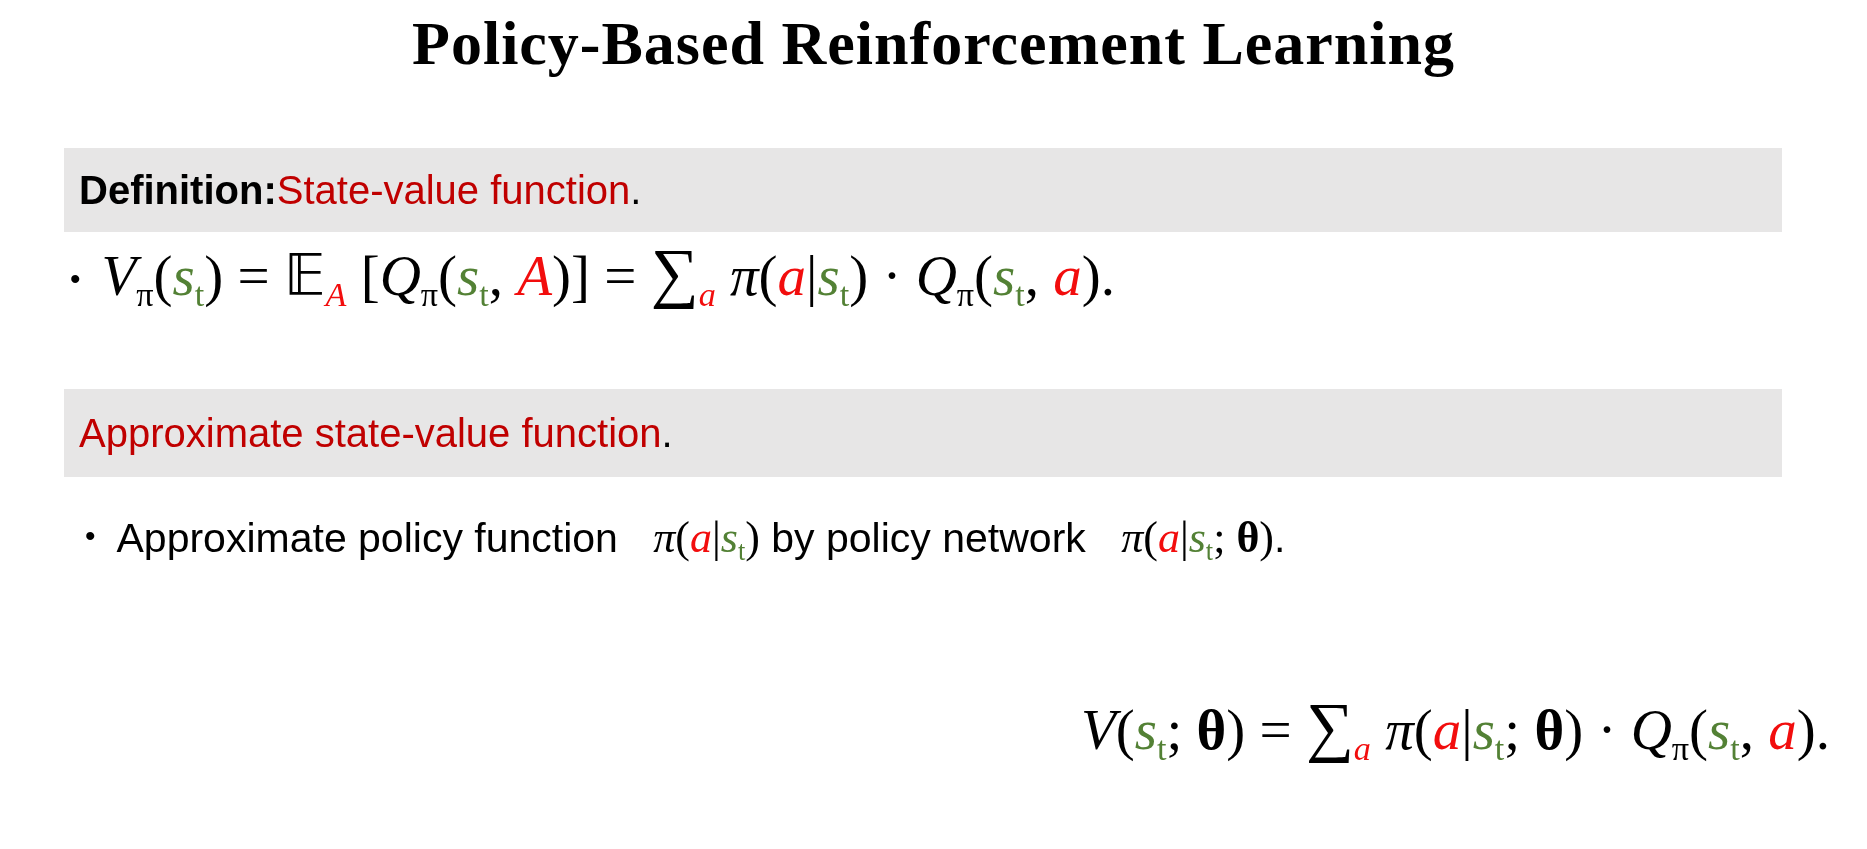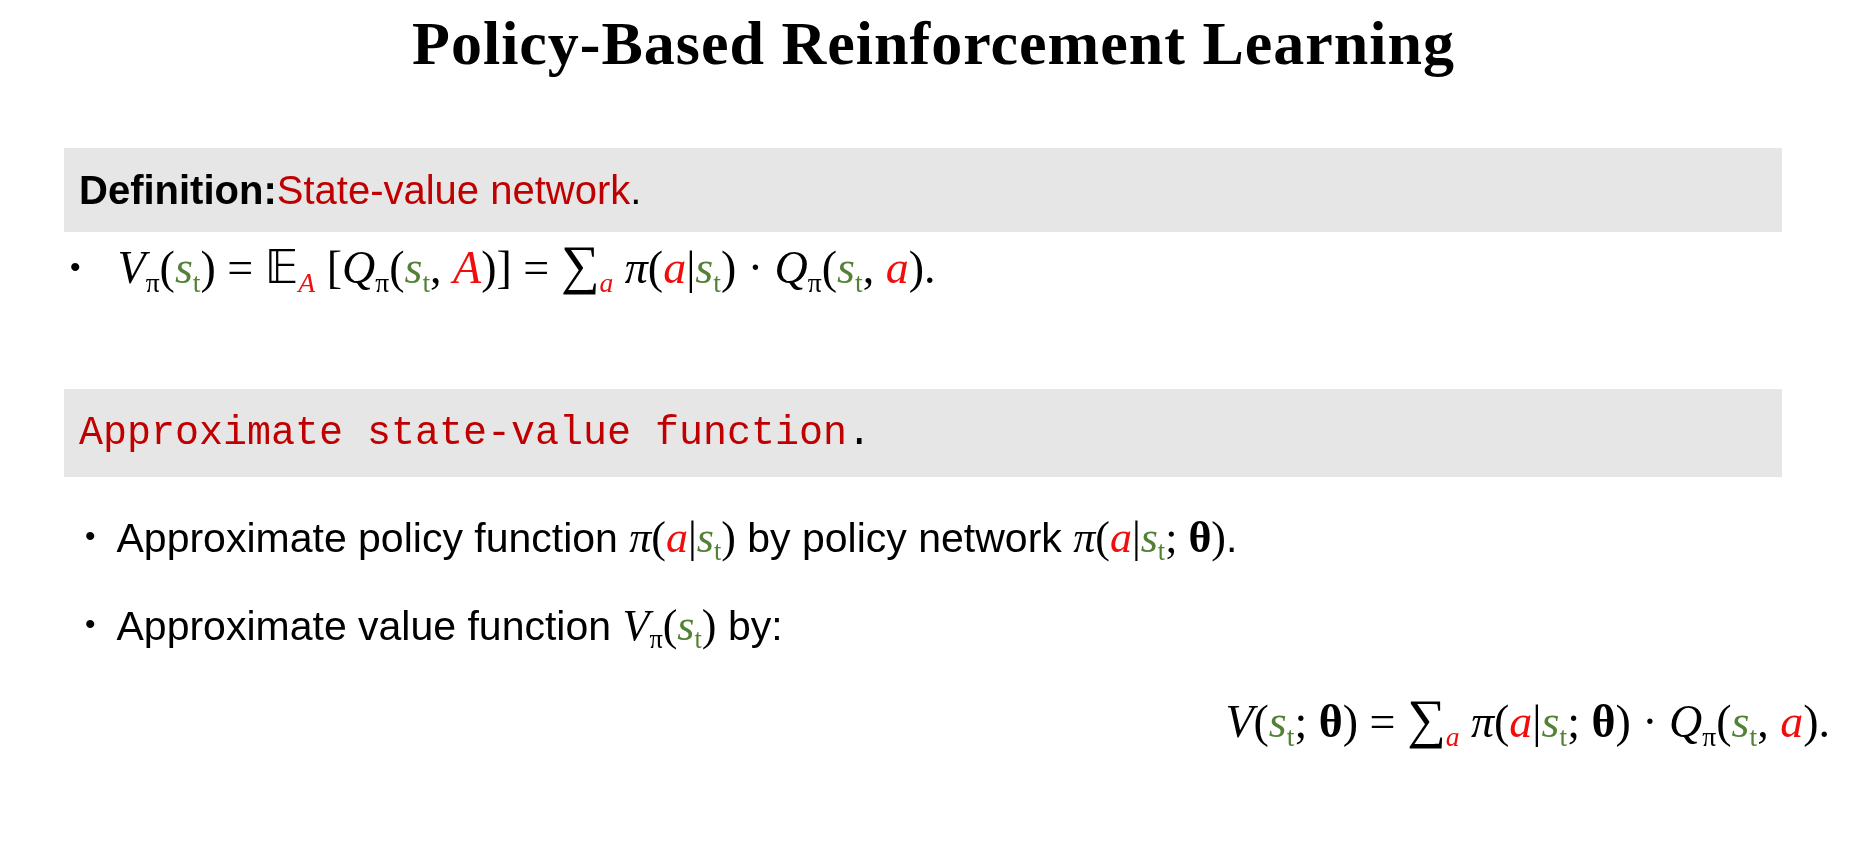--- a/index.html
+++ b/index.html
@@ -21,73 +21,70 @@
     letter-spacing:1px;
   }
   .gbox {
     position:absolute; left:64px; width:1718px;
     background:var(--box_bg,#E7E6E6);
     display:flex; align-items:center;
     box-sizing:border-box; padding-left:15px;
     font-size:40px;
   }
   .box1 { top:148px; height:84px; }
-  .box2 { top:389px; height:88px;font-family:Liberation Mono, monospace; }
+  .box2 { top:389px; height:88px; }
   .bold  { font-weight:700;text-align:right; }
   .redtxt { color:var(--heading_red,#C00000); }
 
   .line { position:absolute; white-space:nowrap; }
   .f1 { top:234px; left:70px; }
   .b1 { top:512px; left:85px; font-size:41px; }
   .b2 { top:600px; left:85px; font-size:41px; }
   .f2 { top:688px; left:0; width:1830px; text-align:right; }
 
   .bullet-dot {
     display:inline-block;
     font-size:30px;
     vertical-align:6px;
     margin-right:21px;
   }
-  .m { font-family:"Liberation Serif", serif; font-size:46px;margin-left:16px; }
-  .m-inline { font-family:"Liberation Serif", serif; font-size:44px; }
+  .m { font-family:"Liberation Serif", serif; font-size:57px; }
+  .m-inline { font-family:"Liberation Serif", serif; font-size:44px;margin-left:24px; }
   .it  { font-style:italic; }
   .bd  { font-weight:700; }
   .sb  { font-size:0.60em; vertical-align:-0.32em; letter-spacing:0; }
   .big { font-size:1.18em; }
   .bb  { font-family:"DejaVu Sans", "DejaVu Serif", sans-serif; }
   .red   { color:var(--math_red,#FF0000); }
   .green { color:var(--math_green,#538135); }
 </style>
 </head>
 <body>
 
 <div class="slide">
 
   <div class="title">Policy-Based Reinforcement Learning</div>
 
   <div class="gbox box1">
     <span class="bold">Definition:</span>
-      <span class="redtxt"> State-value network</span>
+      <span class="redtxt"> State-value function</span>
       <span>.</span>
   </div>
 
   <div class="line f1">
     <span class="bullet-dot">•</span><span class="m"><span class="it">V</span><span class="sb">π</span><span>(</span><span class="it green">s</span><span class="sb green">t</span><span>)</span><span> = </span><span class="bb">𝔼</span><span class="it sb red">A</span><span> [</span><span class="it">Q</span><span class="sb">π</span><span>(</span><span class="it green">s</span><span class="sb green">t</span><span>, </span><span class="it red">A</span><span>)]</span><span> = </span><span class="big">∑</span><span class="it sb red">a</span><span> </span><span class="it">π</span><span>(</span><span class="it red">a</span><span>|</span><span class="it green">s</span><span class="sb green">t</span><span>)</span><span> · </span><span class="it">Q</span><span class="sb">π</span><span>(</span><span class="it green">s</span><span class="sb green">t</span><span>, </span><span class="it red">a</span><span>).</span></span>
   </div>
 
   <div class="gbox box2">
     <span class="redtxt">Approximate state-value function</span>
       <span>.</span>
   </div>
 
   <div class="line b1">
     <span class="bullet-dot">•</span><span>Approximate policy function </span><span class="m-inline"><span class="it">π</span><span>(</span><span class="it red">a</span><span>|</span><span class="it green">s</span><span class="sb green">t</span><span>)</span></span><span> by policy network </span><span class="m-inline"><span class="it">π</span><span>(</span><span class="it red">a</span><span>|</span><span class="it green">s</span><span class="sb green">t</span><span>; </span><span class="bd">θ</span><span>)</span></span><span>.</span>
   </div>
 
-  <div class="line b2">
-    <span class="bullet-dot">•</span><span>Approximate value function </span><span class="m-inline"><span class="it">V</span><span class="sb">π</span><span>(</span><span class="it green">s</span><span class="sb green">t</span><span>)</span></span><span> by:</span>
-  </div>
 
   <div class="line f2">
     <span class="m"><span class="it">V</span><span>(</span><span class="it green">s</span><span class="sb green">t</span><span>; </span><span class="bd">θ</span><span>)</span><span> = </span><span class="big">∑</span><span class="it sb red">a</span><span> </span><span class="it">π</span><span>(</span><span class="it red">a</span><span>|</span><span class="it green">s</span><span class="sb green">t</span><span>; </span><span class="bd">θ</span><span>)</span><span> · </span><span class="it">Q</span><span class="sb">π</span><span>(</span><span class="it green">s</span><span class="sb green">t</span><span>, </span><span class="it red">a</span><span>).</span></span>
   </div>
 
 </div>
 
 </body></html>

